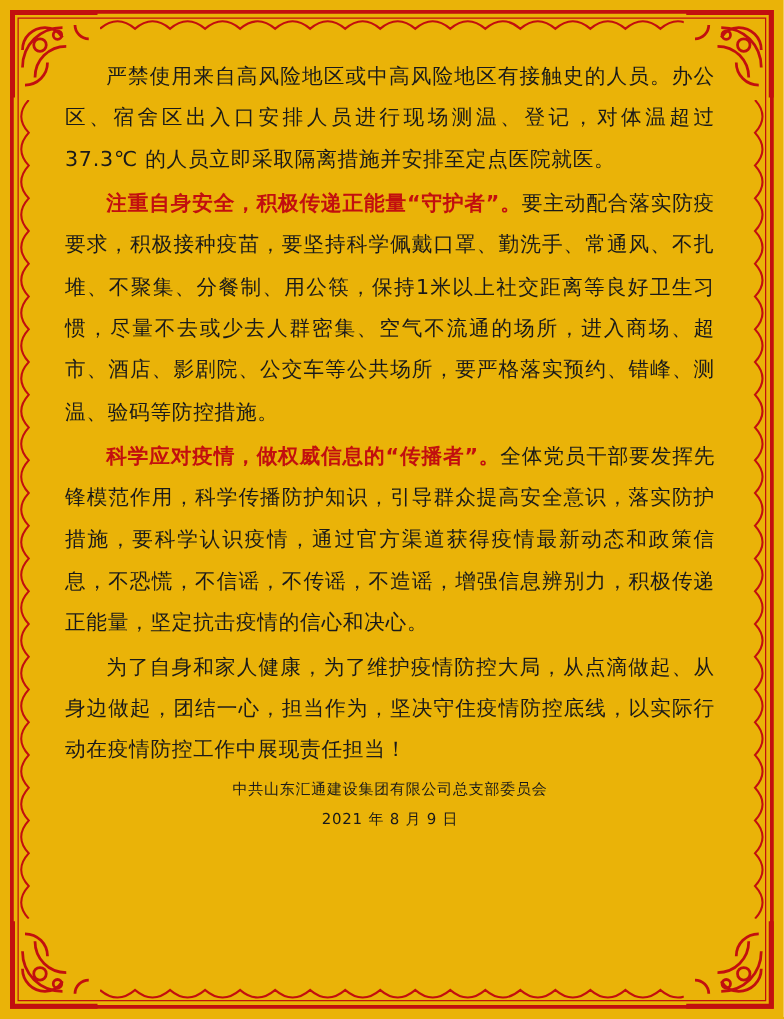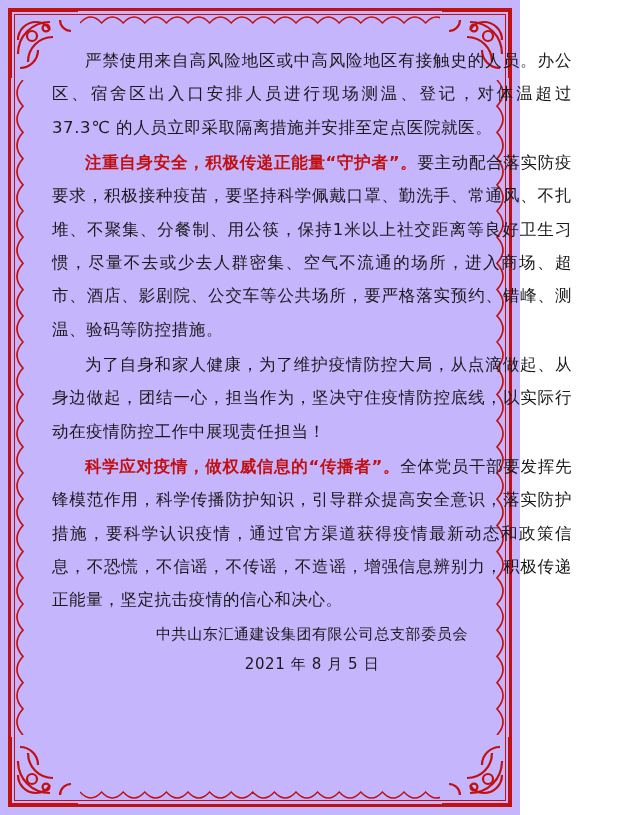--- a/index.html
+++ b/index.html
@@ -10,24 +10,24 @@
     width: 627px;
     height: 815px;
     background: #ffffff;
     font-family: "DejaVu Sans", "Liberation Sans", sans-serif;
     overflow: hidden;
   }
 
   
   .page {
     position: relative;
-    width: 520px;
+    width: 627px;
     height: 815px;
     box-sizing: border-box;
-    background: #c4b5fd;
+    background: #eab308;
   }
 
   .border-outer {
     position: absolute;
     left: 8px;
     top: 8px;
     right: 8px;
     bottom: 8px;
     border: 3px solid #c20f0f;
     box-sizing: border-box;
@@ -87,21 +87,21 @@
     text-indent: 2em;
   }
 
   .lead {
     color: #c20f0f;
     font-weight: bold;
   }
 
   .sign {
     text-align: center;
-    font-size: 15px;
+    font-size: 12px;
     line-height: 2.0;
     color: #1a1a1a;
     letter-spacing: 0.6px;
   }
   .sign .org { display: block; }
   .sign .date { display: block; }
 </style>
 </head>
 <body>
 
@@ -200,26 +200,26 @@
 
     <p class="para">
       <span>严禁使用来自高风险地区或中高风险地区有接触史的人员。办公区、宿舍区出入口安排人员进行现场测温、登记，对体温超过 37.3℃ 的人员立即采取隔离措施并安排至定点医院就医。</span>
     </p>
 
     <p class="para">
       <span class="lead">注重自身安全，积极传递正能量“守护者”。</span><span>要主动配合落实防疫要求，积极接种疫苗，要坚持科学佩戴口罩、勤洗手、常通风、不扎堆、不聚集、分餐制、用公筷，保持1米以上社交距离等良好卫生习惯，尽量不去或少去人群密集、空气不流通的场所，进入商场、超市、酒店、影剧院、公交车等公共场所，要严格落实预约、错峰、测温、验码等防控措施。</span>
     </p>
 
     <p class="para">
+      <span class="lead">科学应对疫情，做权威信息的“传播者”。</span><span>全体党员干部要发挥先锋模范作用，科学传播防护知识，引导群众提高安全意识，落实防护措施，要科学认识疫情，通过官方渠道获得疫情最新动态和政策信息，不恐慌，不信谣，不传谣，不造谣，增强信息辨别力，积极传递正能量，坚定抗击疫情的信心和决心。</span>
+    </p>
+
+    <p class="para">
       <span>为了自身和家人健康，为了维护疫情防控大局，从点滴做起、从身边做起，团结一心，担当作为，坚决守住疫情防控底线，以实际行动在疫情防控工作中展现责任担当！</span>
-    </p>
-
-    <p class="para">
-      <span class="lead">科学应对疫情，做权威信息的“传播者”。</span><span>全体党员干部要发挥先锋模范作用，科学传播防护知识，引导群众提高安全意识，落实防护措施，要科学认识疫情，通过官方渠道获得疫情最新动态和政策信息，不恐慌，不信谣，不传谣，不造谣，增强信息辨别力，积极传递正能量，坚定抗击疫情的信心和决心。</span>
     </p>
 
     <div class="sign">
       <span class="org">中共山东汇通建设集团有限公司总支部委员会</span>
-      <span class="date">2021 年 8 月 5 日</span>
+      <span class="date">2021 年 8 月 9 日</span>
     </div>
 
   </div>
 </div>
 
 </body></html>

